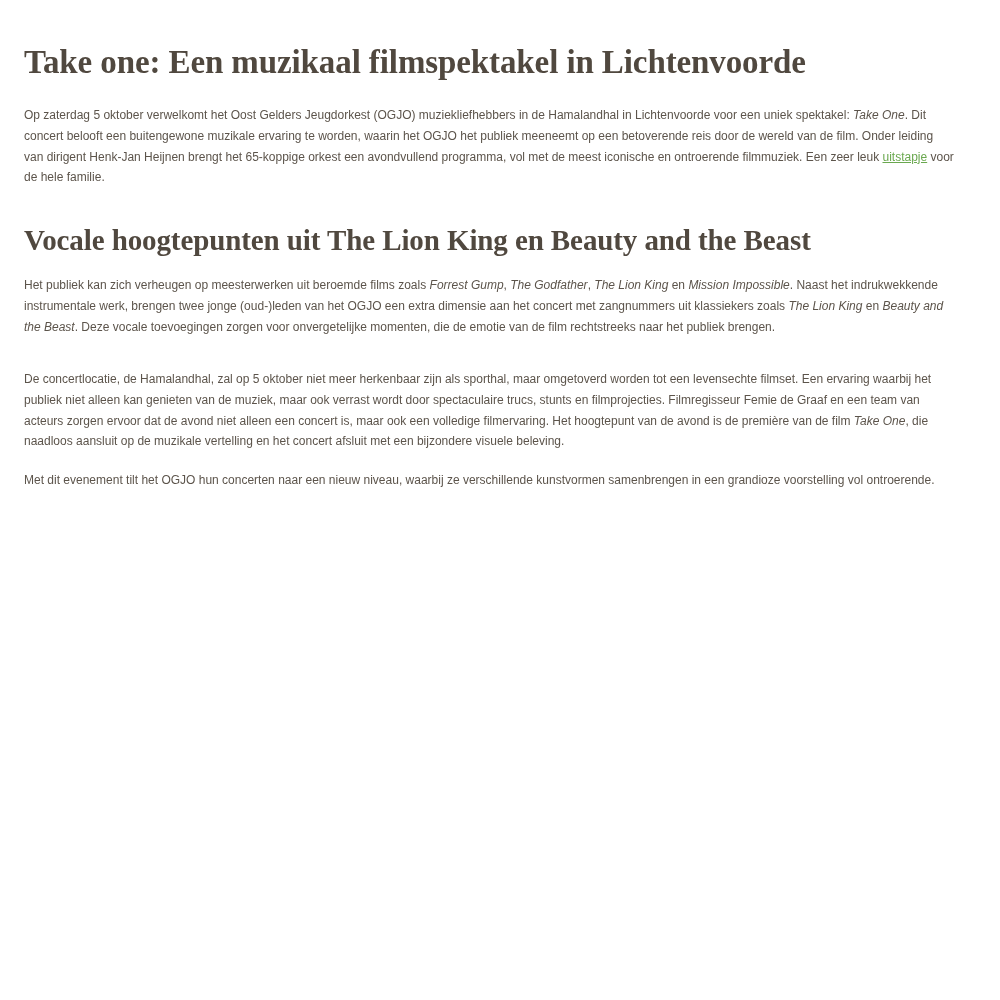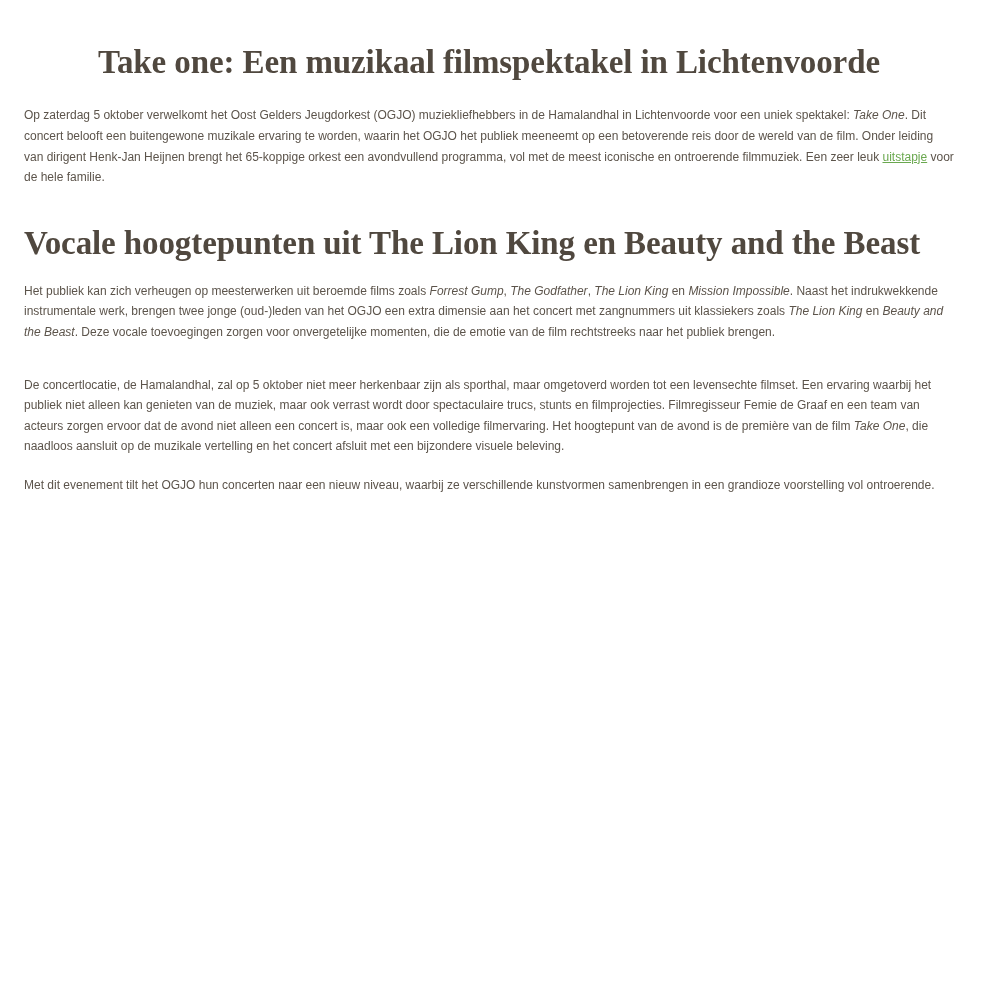--- a/index.html
+++ b/index.html
@@ -21,26 +21,25 @@
     padding: 42px 46px 0 24px;
   }
   h1.article-title {
     font-family: "Liberation Serif", serif;
     font-weight: bold;
     font-size: 33px;
     line-height: 1.25;
     color: #50483f;
     margin: 0 0 22px 0;
     letter-spacing: -0.1px;
-    text-align: center;
   }
   h2.section-heading {
     font-family: "Liberation Serif", serif;
     font-weight: bold;
-    font-size: 33px;
+    font-size: 29px;
     line-height: 1.3;
     color: #50483f;
     margin: 34px 0 16px 0;
     letter-spacing: -0.1px;
   }
   p.body-text {
     font-family: "Liberation Sans", sans-serif;
     font-size: 12px;
     line-height: 1.72;
     color: #5c544b;

